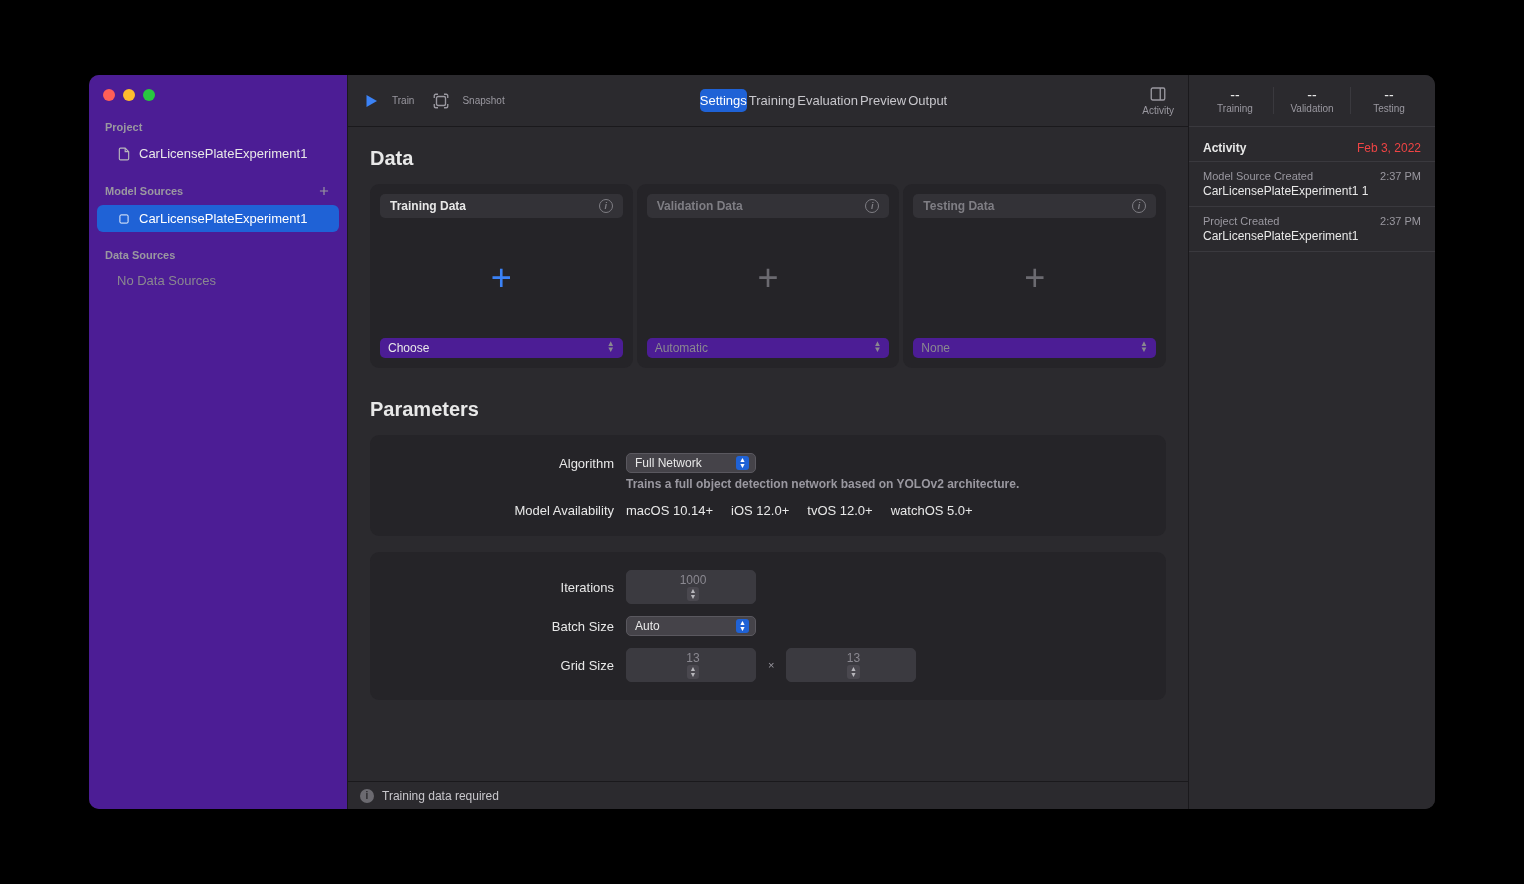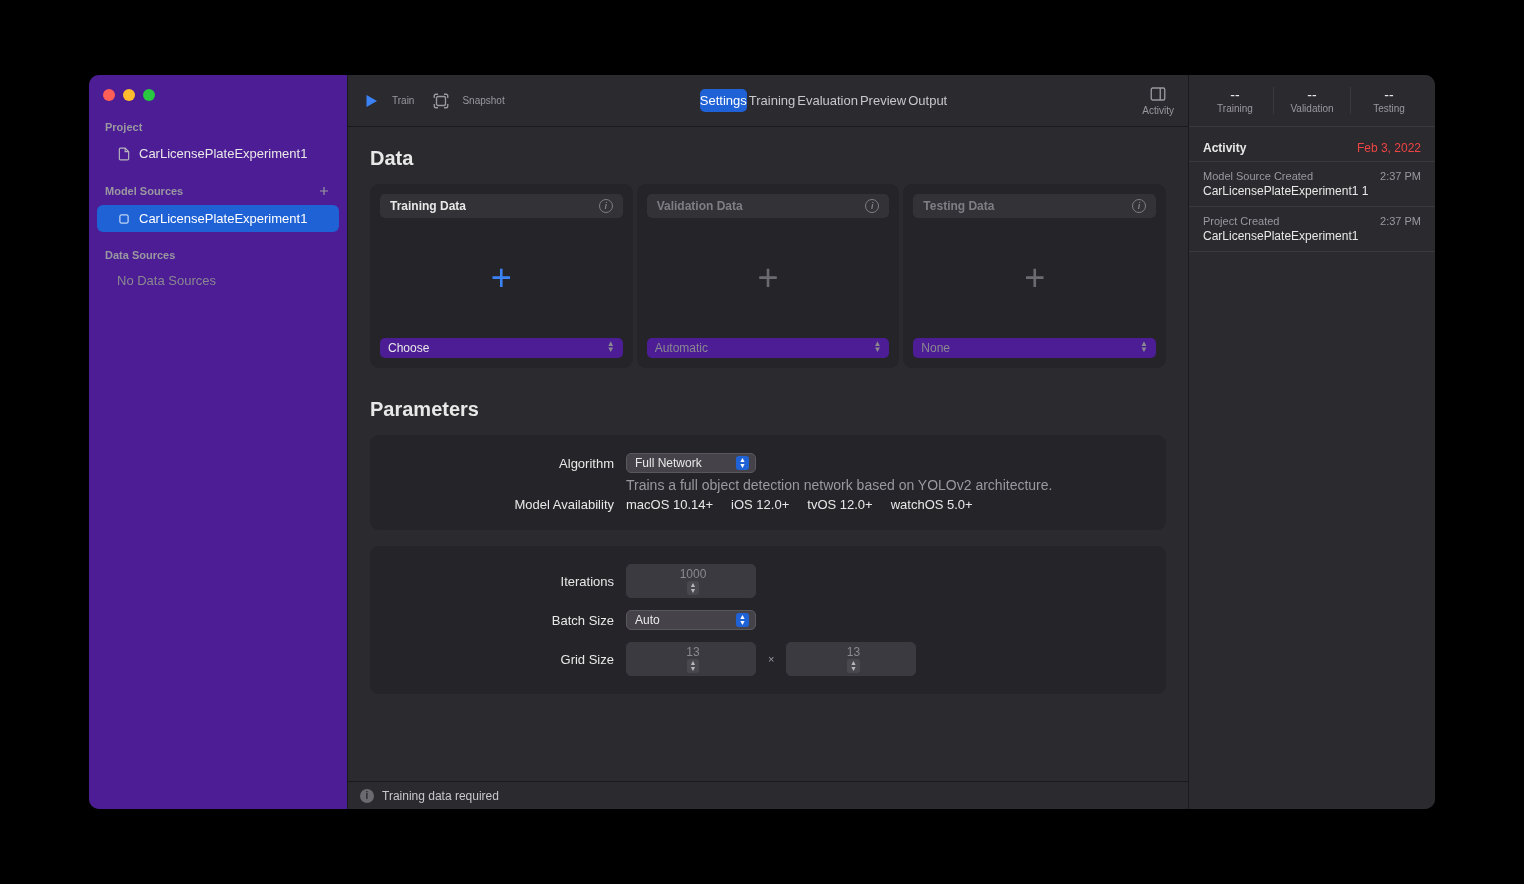--- a/index.html
+++ b/index.html
@@ -211,25 +211,26 @@
   .blue-stepper{
     background:#1f62d6;
     border-radius:3px;
     padding:1px 3px;
     font-size:7px;
     line-height:6px;
     color:#fff;
     display:flex;flex-direction:column;
   }
   .pdesc{
-    font-size:14px;
+    font-size:12px;
     color:#9a98a0;
     margin-left:232px;
     margin-top:-8px;
-    margin-bottom:4px;
+    margin-bottom:12px;
+    font-weight:bold;
   }
   .pinput{
     background:#3b3a40;
     border:0.5px solid #3b3a40;
     border-radius:5px;
     padding:2px 4px 2px 8px;
     font-size:12px;
     color:#8a8890;
     display:flex;align-items:center;justify-content:space-between;
     min-width:130px;

